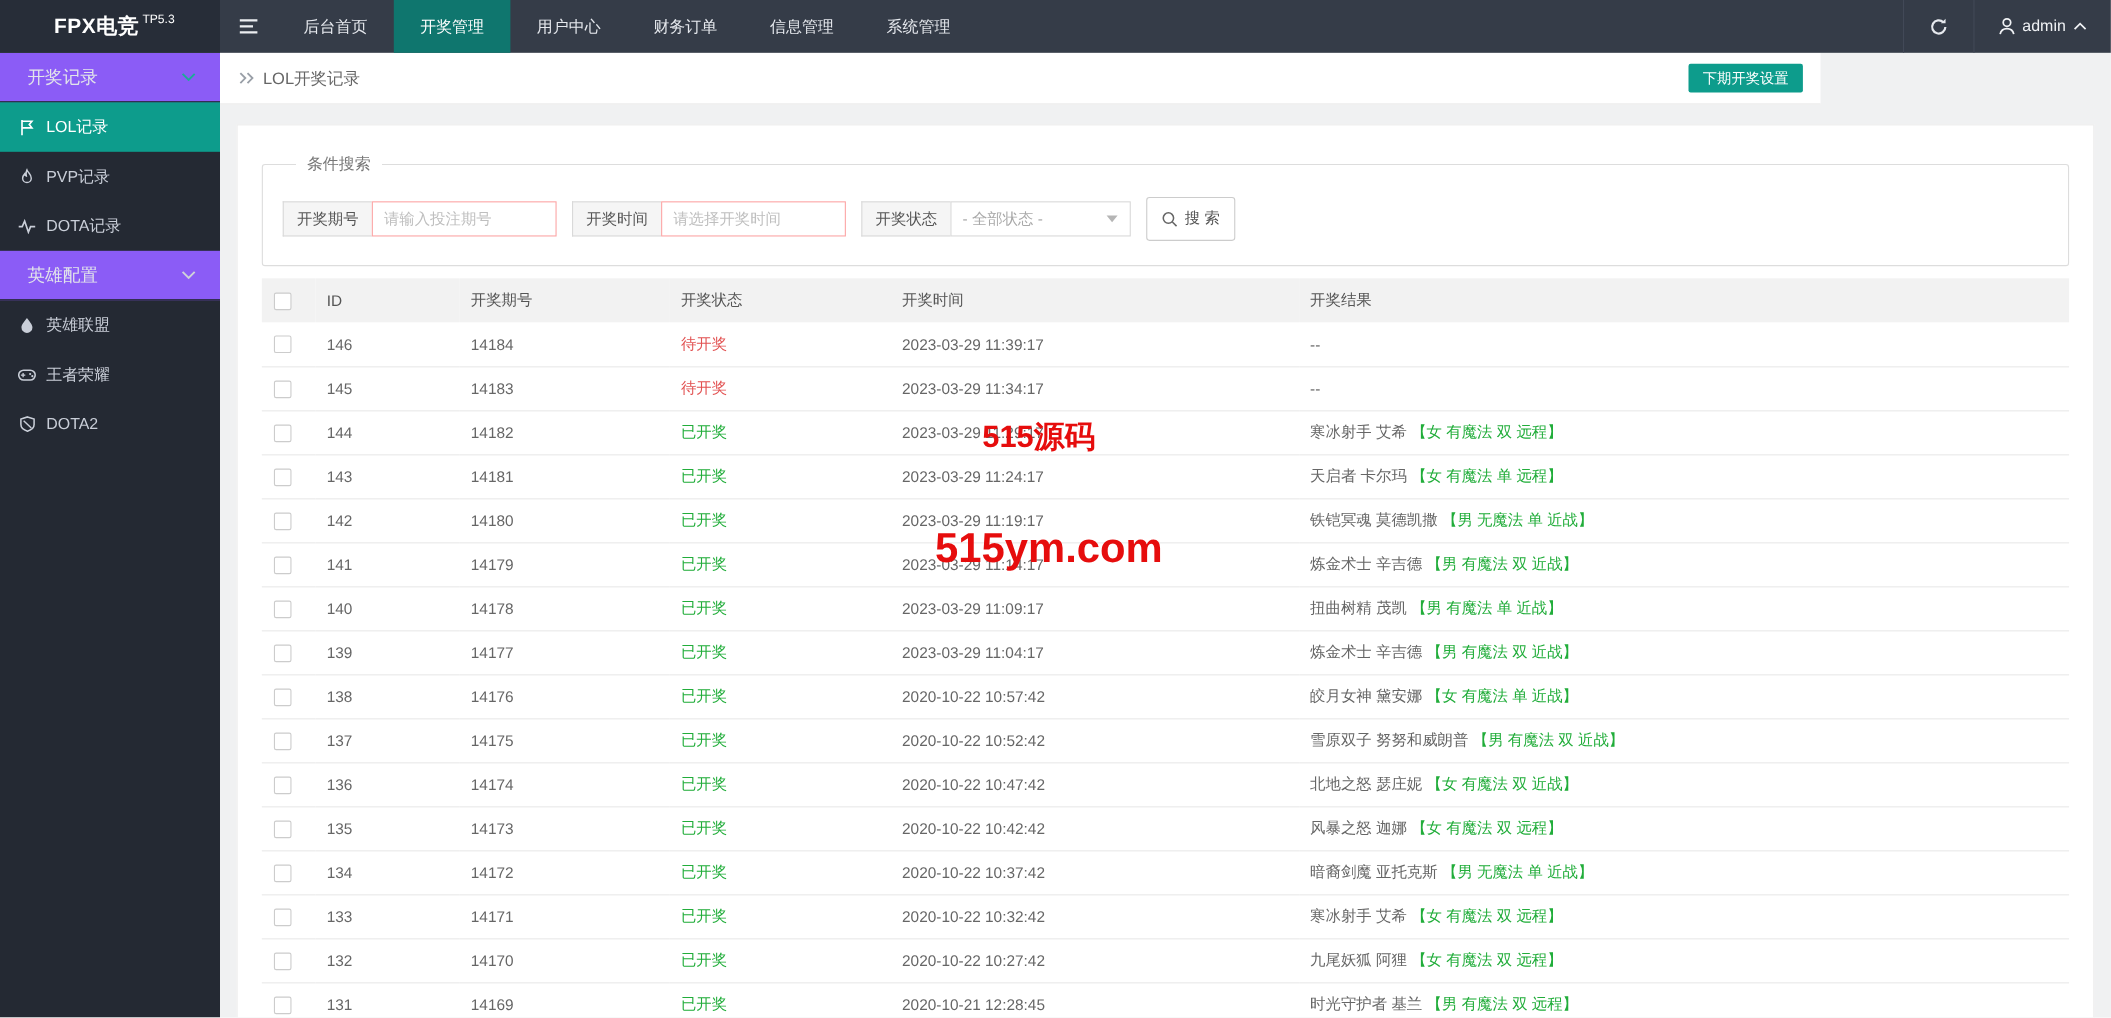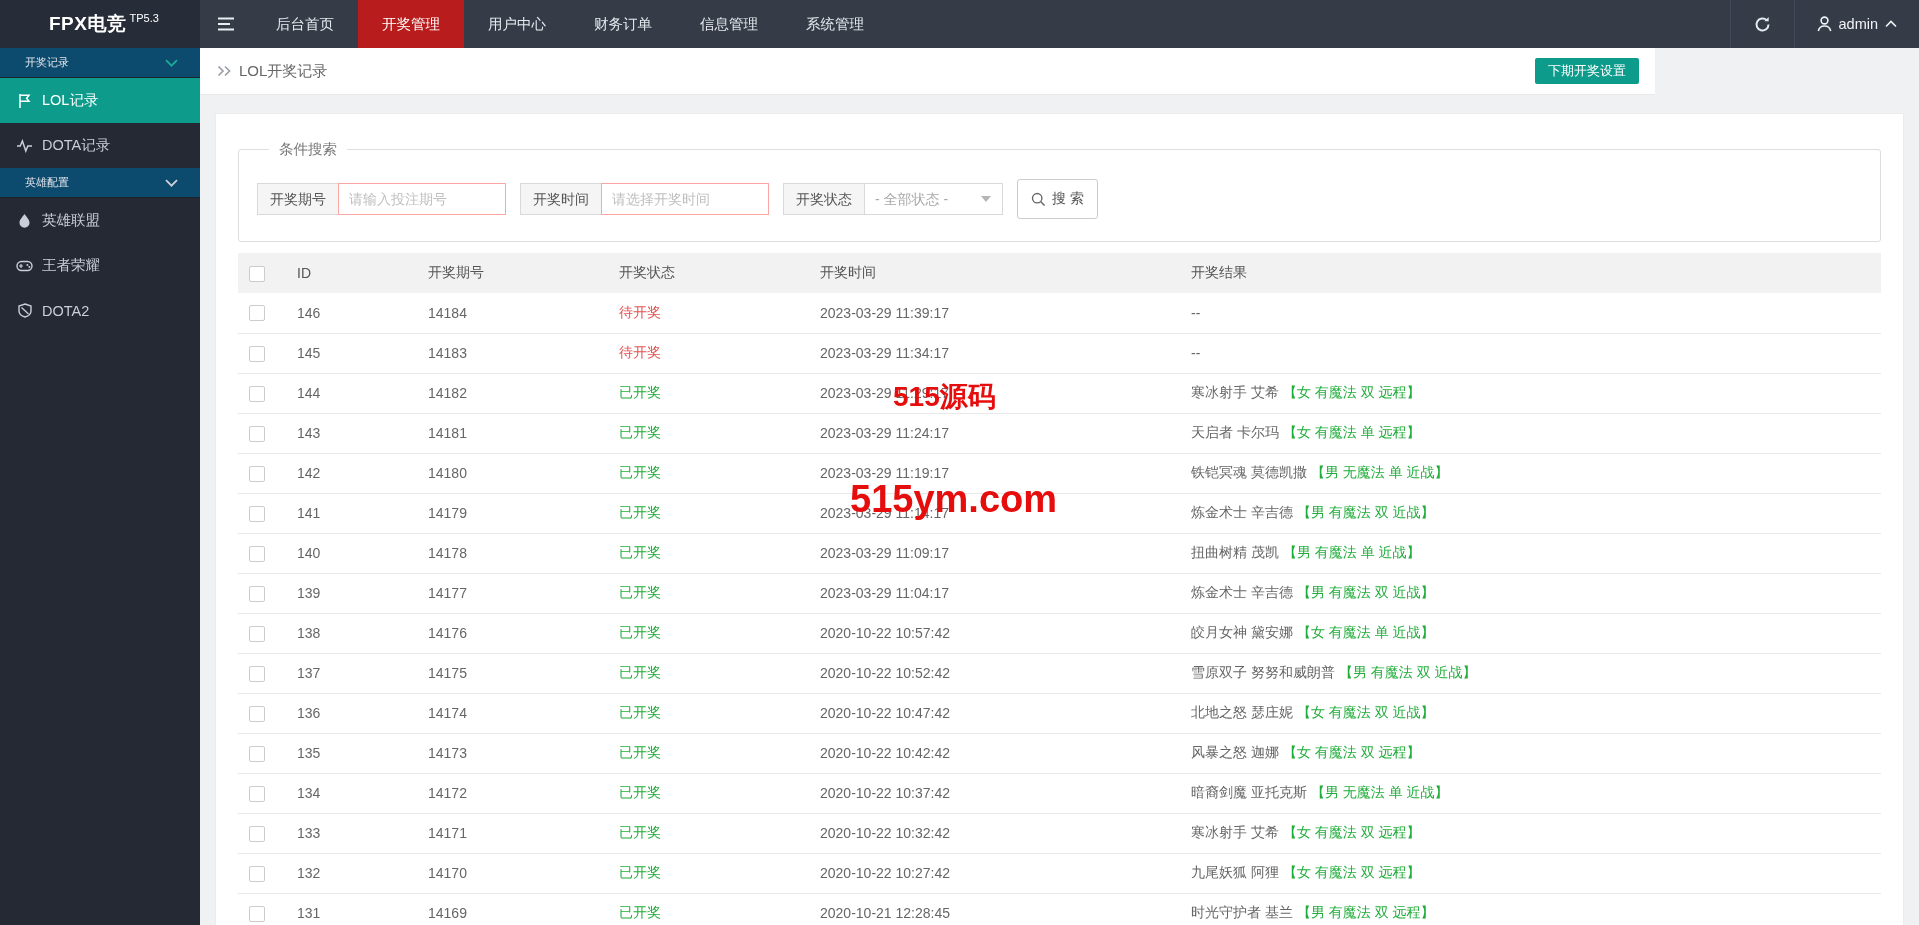--- a/index.html
+++ b/index.html
@@ -14,31 +14,31 @@
             background:#353c48; display:flex; align-items:stretch; z-index:20; }
   .logo { width:200px; background:#272d38; color:#fff; display:flex;
           align-items:center; padding-left:49px; flex:none; }
   .logo .brand { font-size:19px; font-weight:bold; letter-spacing:.5px; }
   .logo .ver { font-size:11px; margin-left:3px; margin-top:-12px; color:#fff; }
   .hamburger { width:52px; display:flex; align-items:center; justify-content:center;
                color:#eceef1; cursor:pointer; }
   .nav-menu { display:flex; align-items:stretch; }
   .nav-item { padding:0 24px; display:flex; align-items:center; color:#e6e9ee;
               font-size:14.5px; cursor:pointer; }
-  .nav-item.active { background:#b91c1c; color:#fff; }
+  .nav-item.active { background:#0f766e; color:#fff; }
   .nav-right { margin-left:auto; display:flex; align-items:stretch; }
   .nav-refresh { width:64px; display:flex; align-items:center; justify-content:center;
                  border-left:1px solid #424957; cursor:pointer; }
   .nav-user { padding:0 22px; display:flex; align-items:center; gap:7px;
               border-left:1px solid #424957; color:#f0f2f5; font-size:14.5px; cursor:pointer; }
 
   
   .sidebar { position:absolute; left:0; top:48px; width:200px; height:877px;
              background:#242933; z-index:10; }
-  .side-group-header { height:30px; background:#0c4a6e; color:#e2e5ea; font-size:11px;
+  .side-group-header { height:45px; background:#8b5cf6; color:#e2e5ea; font-size:16px;
              display:flex; align-items:center; padding:0 22px 0 25px; cursor:pointer;
              border-bottom:1px solid #1e232c; }
   .side-group-header .chev { margin-left:auto; display:flex; }
   .side-item { height:45px; display:flex; align-items:center; gap:9px;
                padding-left:16px; color:#c9ced8; font-size:14.5px; cursor:pointer; }
   .side-item.active { background:#0d9c8c; color:#fff; }
   .side-item .icon { display:flex; width:17px; justify-content:center; }
 
   
   .topbar { position:absolute; left:200px; top:48px; width:1455px; height:47px;
@@ -59,21 +59,21 @@
              padding:20px 0 22px 18px; }
   fieldset.search-box legend { margin-left:12px; padding:0 10px; color:#777;
              font-size:14.5px; }
   .search-row { display:flex; align-items:center; }
   .input-group { display:flex; height:32px; margin-right:14px; }
   .addon { background:#f5f5f5; border:1px solid #d9d9d9; border-right:none;
            padding:0 12px; line-height:30px; color:#555; font-size:14px; white-space:nowrap; }
   .tx-input { border:1px solid #fca5a5; width:168px; padding:0 10px; font-size:14px;
               color:#555; outline:none; font-family:inherit; }
   .tx-input::placeholder { color:#bfbfbf; }
-  .fake-select { position:relative; width:139px; border:1px solid #d9d9d9;
+  .fake-select { position:relative; width:164px; border:1px solid #d9d9d9;
                  line-height:30px; padding:0 26px 0 10px; color:#a9a9a9; font-size:14px;
                  cursor:pointer; white-space:nowrap; }
   .fake-select .caret { position:absolute; right:11px; top:12px; width:0; height:0;
                  border-left:5px solid transparent; border-right:5px solid transparent;
                  border-top:6px solid #b5b5b5; }
   .search-btn { height:40px; background:#fff; border:1px solid #ccc; border-radius:3px;
                 padding:0 13px; display:flex; align-items:center; gap:6px; color:#555;
                 font-size:14px; cursor:pointer; font-family:inherit; }
 
   
@@ -156,20 +156,28 @@
         </svg>
       </span>
     </div>
     <div class="side-item active">
       <span class="icon">
         <svg width="15" height="16" viewBox="0 0 15 16" fill="none">
           <path d="M3 1v14M3 2.2h9l-2.4 3 2.4 3H3" stroke="#ffffff" stroke-width="1.5"></path>
         </svg>
       </span>
       <span>LOL记录</span>
+    </div>
+    <div class="side-item">
+      <span class="icon">
+        <svg width="15" height="16" viewBox="0 0 16 16" fill="none">
+          <path d="M8 1c1 3 4.2 4.2 4.2 8a4.2 4.2 0 0 1-8.4 0c0-2 1-3.2 2-4.3.1 1.1.6 2 1.6 2.2C7 4.7 7.2 2.8 8 1z" stroke="#c9ced8" stroke-width="1.4"></path>
+        </svg>
+      </span>
+      <span>PVP记录</span>
     </div>
     <div class="side-item">
       <span class="icon">
         <svg width="17" height="14" viewBox="0 0 17 14" fill="none">
           <path d="M1 7h3.2L6.4 2l3.4 10 2-5H16" stroke="#c9ced8" stroke-width="1.5"></path>
         </svg>
       </span>
       <span>DOTA记录</span>
     </div>
     <div class="side-group-header">

